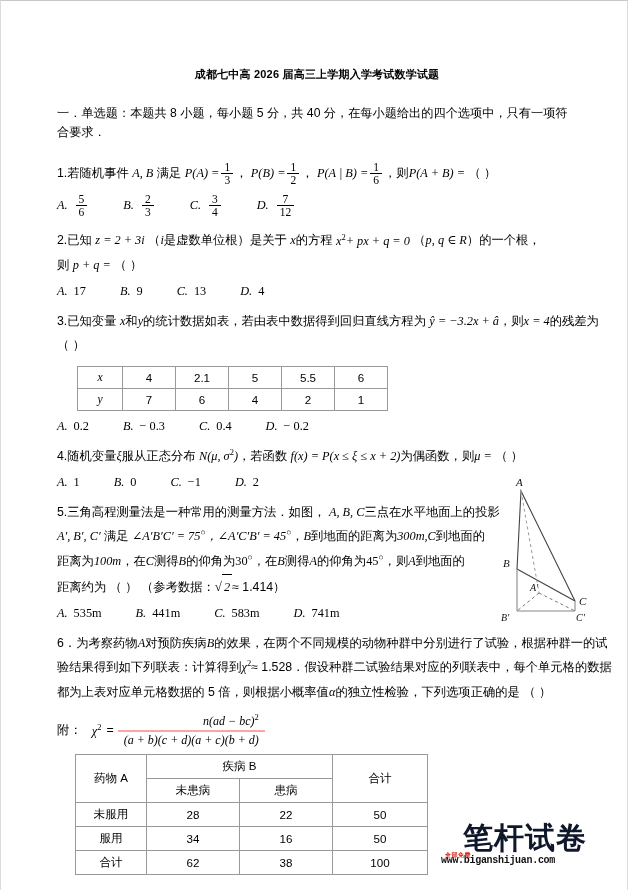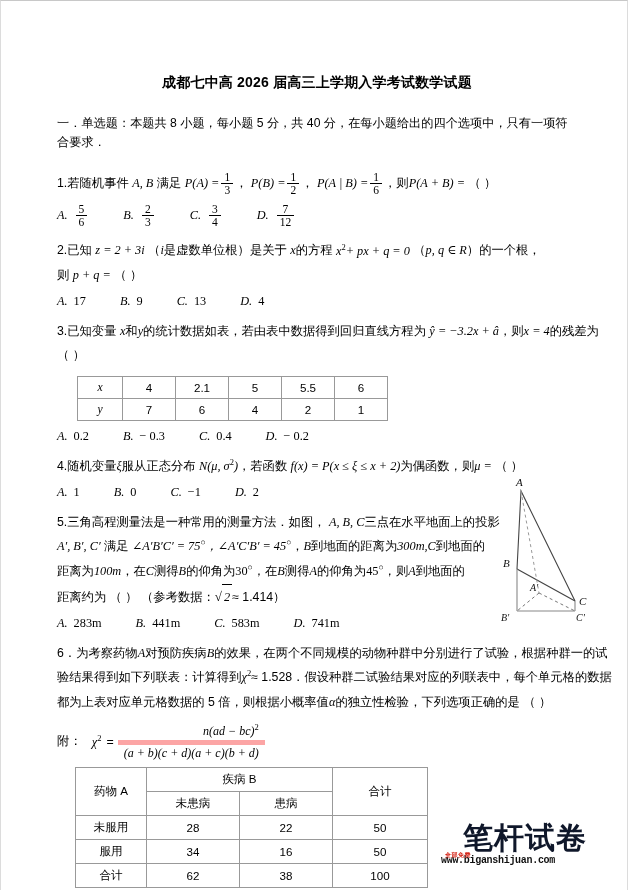--- a/index.html
+++ b/index.html
@@ -26,23 +26,23 @@
   }
   .content {
     position: absolute;
     left: 56px;
     top: 62px;
     width: 520px;
   }
   .doc-title {
     text-align: center;
     font-weight: bold;
-    font-size: 14px;
+    font-size: 11px;
     letter-spacing: 0.2px;
-    margin: 11px 0 22px 0;
+    margin: 4px 0 22px 0;
     font-family: "Liberation Sans", "DejaVu Sans", sans-serif;
   }
   .para {
     font-size: 12.2px;
     line-height: 1.55;
     margin: 0 0 19px 0;
     font-family: "Liberation Sans", "DejaVu Sans", sans-serif;
   }
   .qline {
     font-size: 12.3px;
@@ -118,21 +118,21 @@
     display: inline-flex;
     flex-direction: column;
     align-items: flex-end;
     font-family: "Liberation Serif", "DejaVu Serif", serif;
     font-style: italic;
     font-size: 12px;
     line-height: 1.25;
     margin-left: 4px;
   }
   .fracblock .num { padding: 0 6px 1px 6px; }
-  .fracblock .den { padding: 1px 6px 0 6px; border-top: 5px solid #fca5a5; }
+  .fracblock .den { padding: 1px 6px 0 6px; border-top: 2px solid #fca5a5; }
 
   .sqrt {
     display: inline-flex;
     align-items: stretch;
     font-family: "Liberation Serif", serif;
   }
   .sqrt .rad { font-size: 13px; }
   .sqrt .rbody { border-top: 1px solid #000; padding: 0 2px; font-style: italic; }
 
   
@@ -372,21 +372,21 @@
         <span>距离约为</span>
         <span>（      ）</span>
         <span>（参考数据：</span><span class="sqrt">
             <span class="rad">√</span>
             <span class="rbody">2</span>
           </span><span>≈ 1.414）</span>
       </div>
       <div class="opts">
         <span class="op">
             <span class="lab">A.</span>
-            <span class="val mt">283m</span>
+            <span class="val mt">535m</span>
           </span>
         <span class="op">
             <span class="lab">B.</span>
             <span class="val mt">441m</span>
           </span>
         <span class="op">
             <span class="lab">C.</span>
             <span class="val mt">583m</span>
           </span>
         <span class="op">

